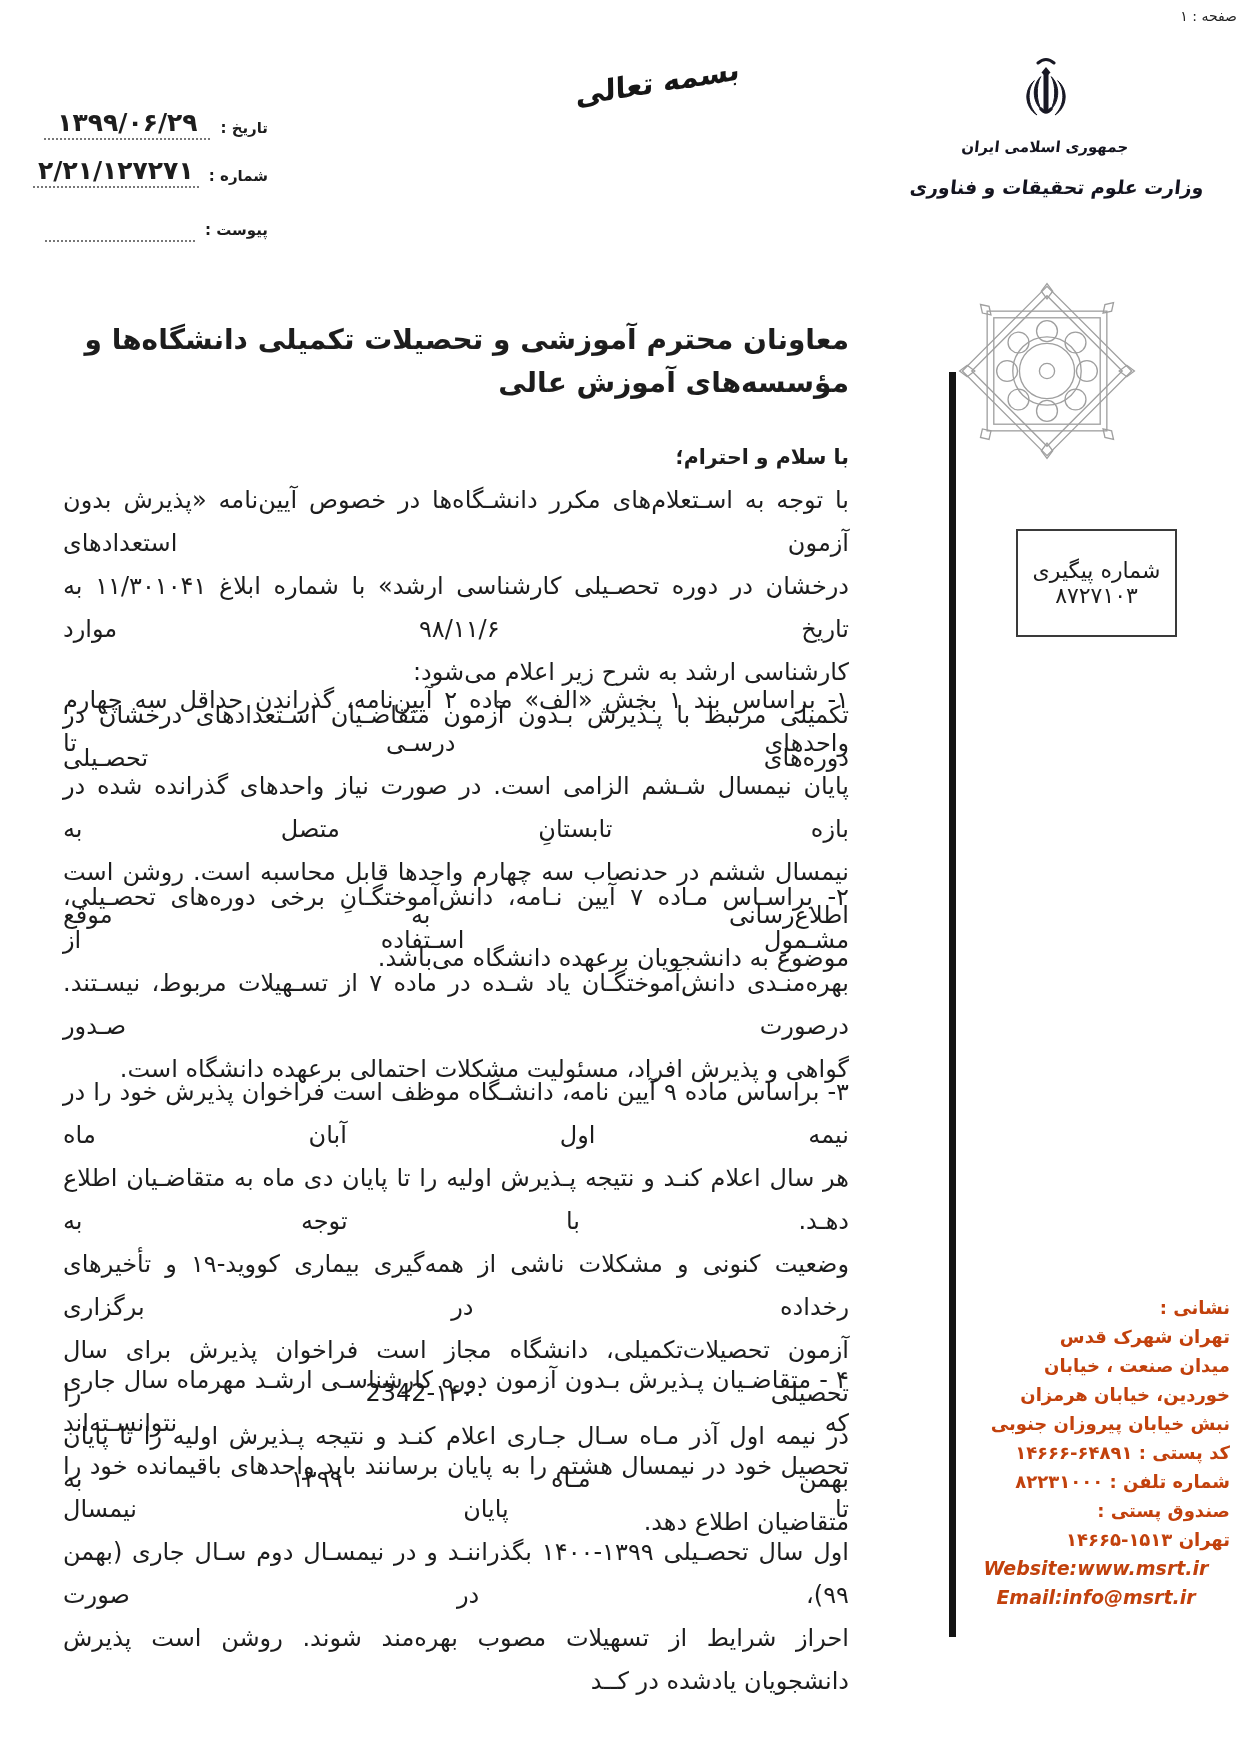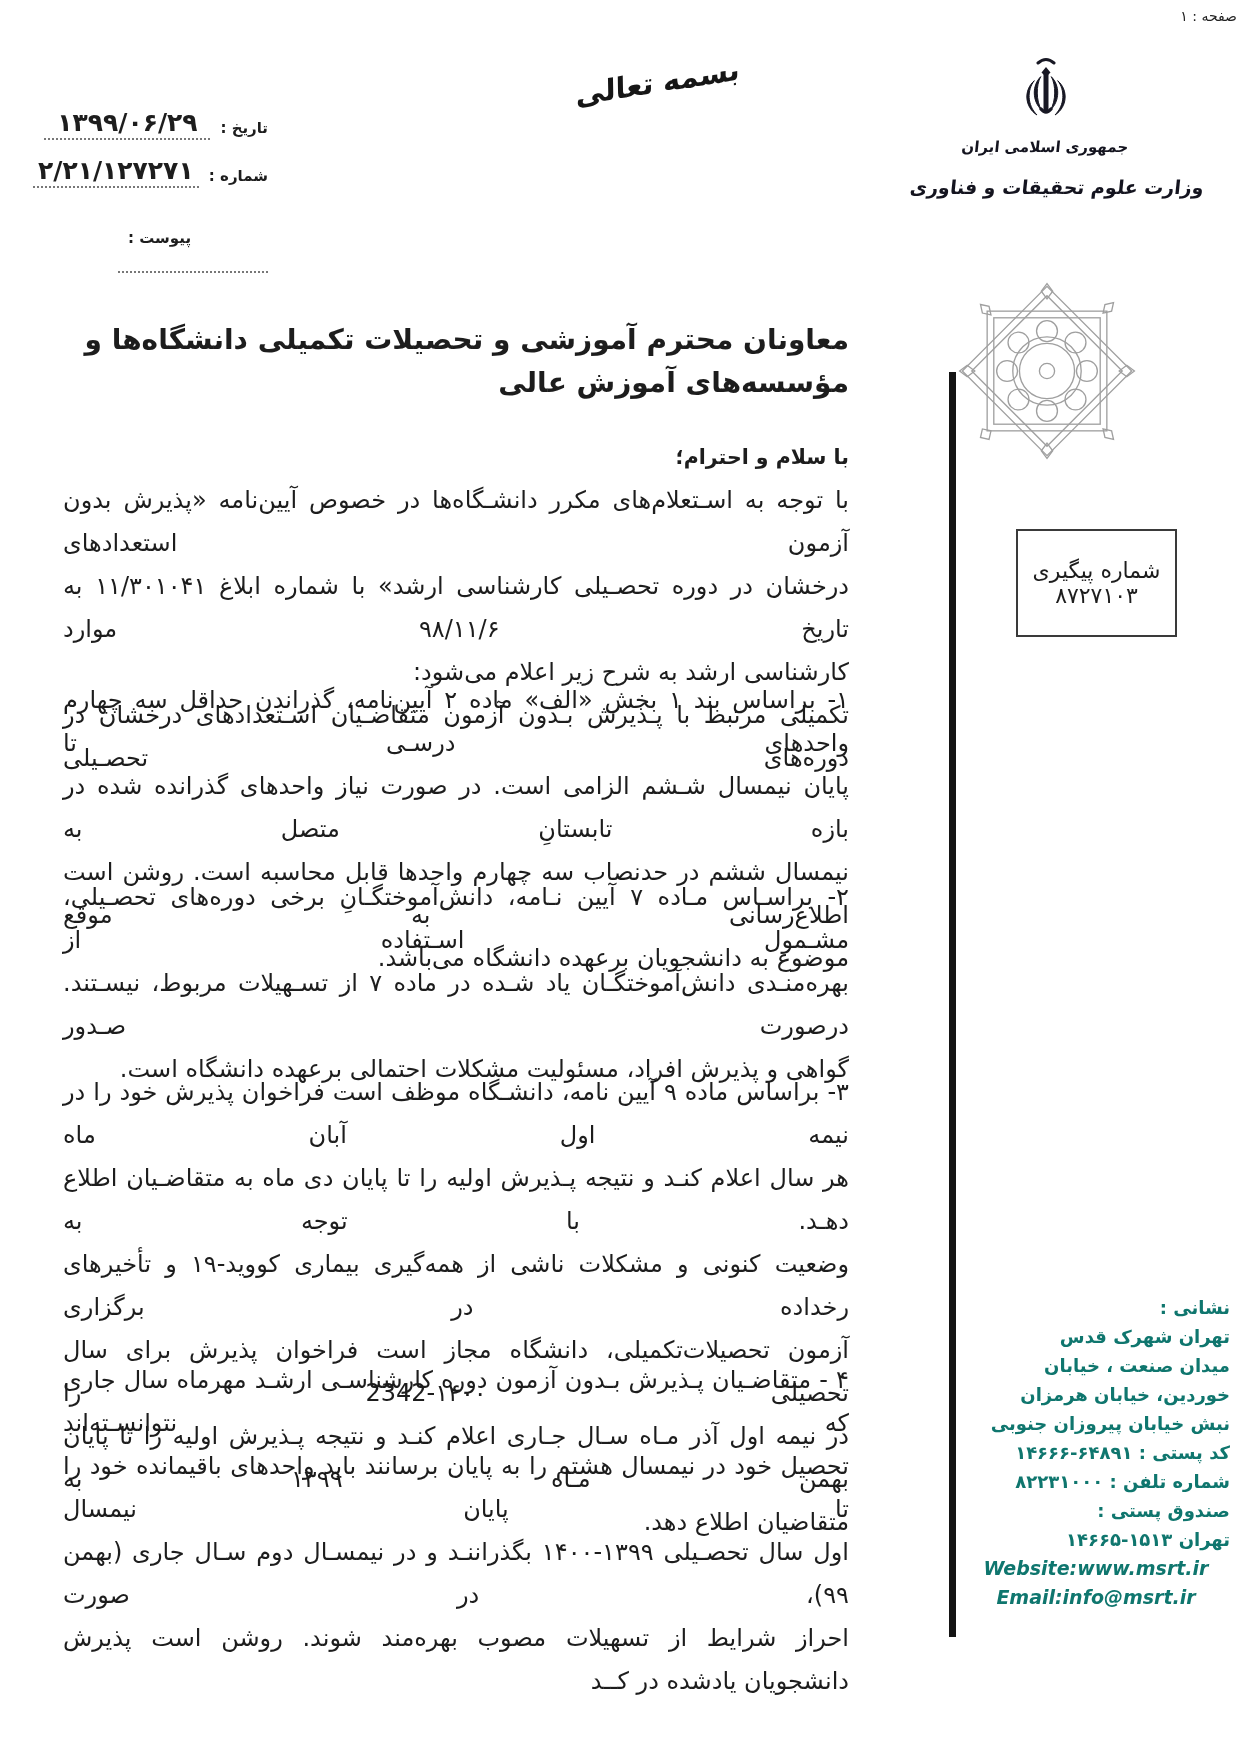--- a/index.html
+++ b/index.html
@@ -19,21 +19,21 @@
   }
   
   .meta-block{position:absolute;left:18px;top:100px;width:250px;}
   .meta-row{
     position:absolute;right:0;
     display:flex;flex-direction:row;direction:rtl;align-items:flex-end;
     white-space:nowrap;
   }
   .meta-row.r-date{top:8px;}
   .meta-row.r-num{top:56px;}
-  .meta-row.r-att{top:129px;flex-direction:column;}
+  .meta-row.r-att{top:119px;}
   .meta-label{font-size:15px;font-weight:bold;margin-left:10px;padding-bottom:3px;}
   .meta-value{
     font-size:25px;font-weight:bold;letter-spacing:1px;
     border-bottom:2px dotted #777;
     min-width:158px;text-align:center;direction:ltr;
     padding:0 4px 1px 4px;
   }
   .meta-value.empty{min-width:142px;height:20px;}
   
   .basmala{
@@ -82,21 +82,21 @@
   .para .line.line-last{text-align-last:right;}
   .p-intro{top:479px;}
   .p-item1{top:679px;}
   .p-item2{top:876px;margin-left:37px;}
   .p-item3{top:1071px;}
   .p-item4{top:1359px;}
   
   .addr{
     position:absolute;right:9px;top:1293px;width:268px;
     direction:rtl;text-align:right;
-    font-size:18px;font-weight:bold;line-height:29px;color:#0f766e;
+    font-size:18px;font-weight:bold;line-height:29px;color:#c2410c;
   }
   .addr .line{text-align:right;}
   .addr .latin{direction:ltr;text-align:center;font-style:italic;font-size:19px;}
   .num-ltr{direction:ltr;unicode-bidi:isolate;display:inline-block;}
 </style>
 </head>
 <body>
 
 <div class="page">
 

